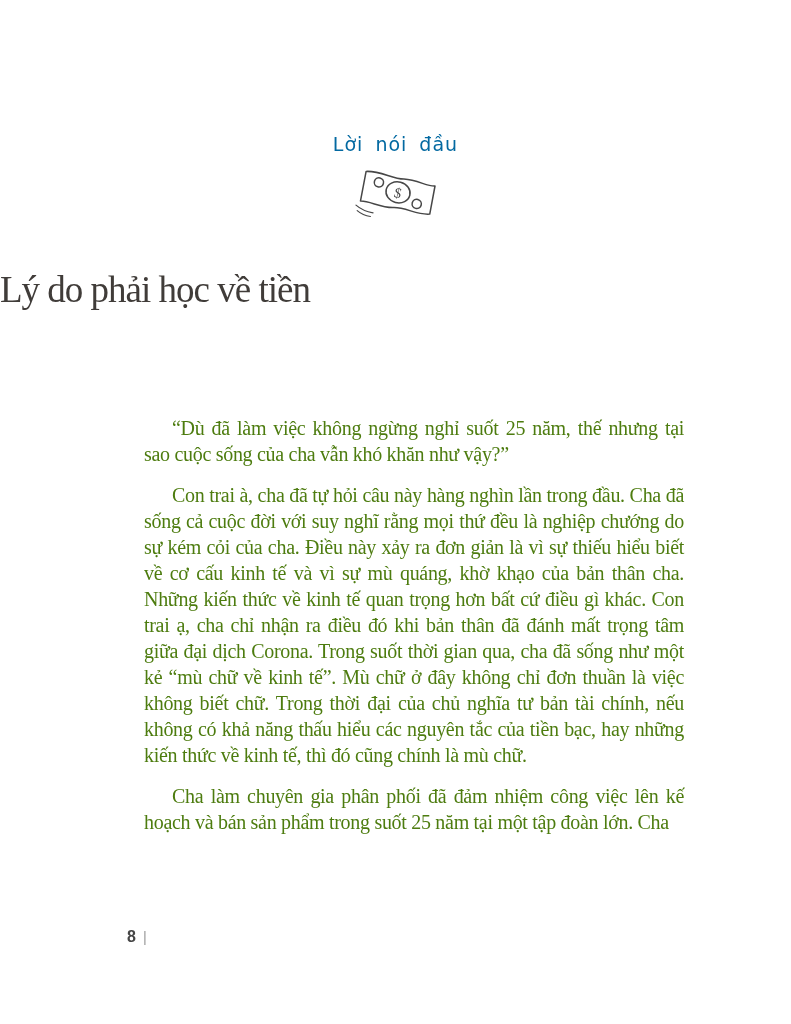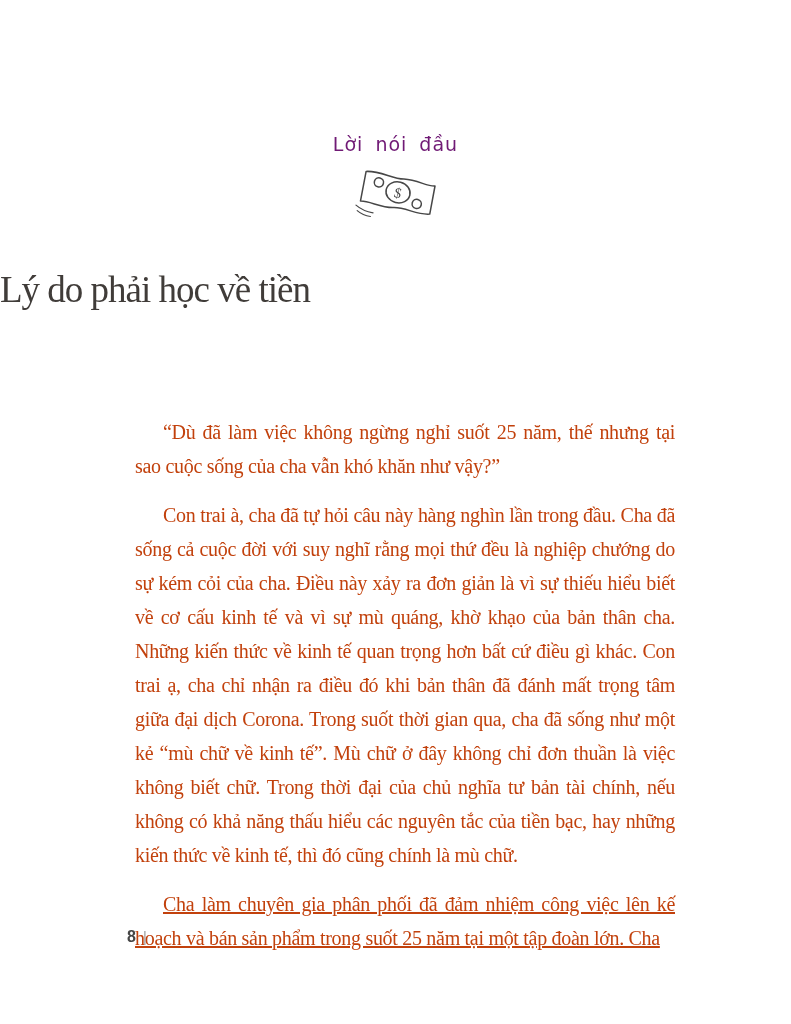--- a/index.html
+++ b/index.html
@@ -17,21 +17,21 @@
     position: absolute;
     top: 133px;
     left: 0;
     width: 100%;
     text-align: center;
     font-family: "DejaVu Sans", sans-serif;
     font-size: 19px;
     font-weight: 400;
     letter-spacing: 1px;
     word-spacing: 5px;
-    color: #701a75;
+    color: #0369a1;
   }
   .money-icon-wrap {
     position: absolute;
     top: 166px;
     left: 50%;
     transform: translateX(-50%);
     width: 84px;
     height: 62px;
   }
   .chapter-title {
@@ -41,33 +41,33 @@
     width: 100%;
     font-family: "Liberation Serif", "DejaVu Serif", serif;
     font-size: 37px;
     font-weight: 400;
     letter-spacing: -1px;
     color: #403c39;
   }
   .body-text {
     position: absolute;
     top: 415px;
-    left: 135px;
+    left: 144px;
     width: 540px;
-    color: #c2410c;
+    color: #4d7c0f;
     font-size: 20px;
-    line-height: 34px;
+    line-height: 26px;
     letter-spacing: -0.3px;
     text-align: justify;
   }
   .body-text p {
     text-indent: 28px;
     margin-bottom: 15px;
   }
-  .body-text p:last-child { margin-bottom: 0; text-decoration: underline; }
+  .body-text p:last-child { margin-bottom: 0; }
   .page-footer {
     position: absolute;
     top: 928px;
     left: 127px;
     font-family: "Liberation Sans", "DejaVu Sans", sans-serif;
     font-size: 14.5px;
     color: #565656;
     display: flex;
     align-items: baseline;
     gap: 7px;

